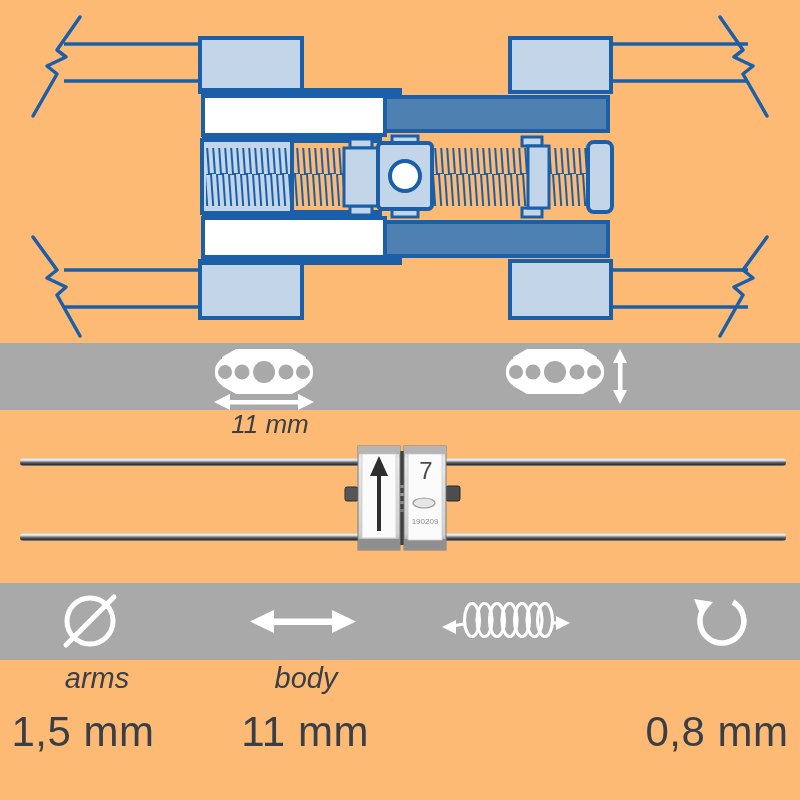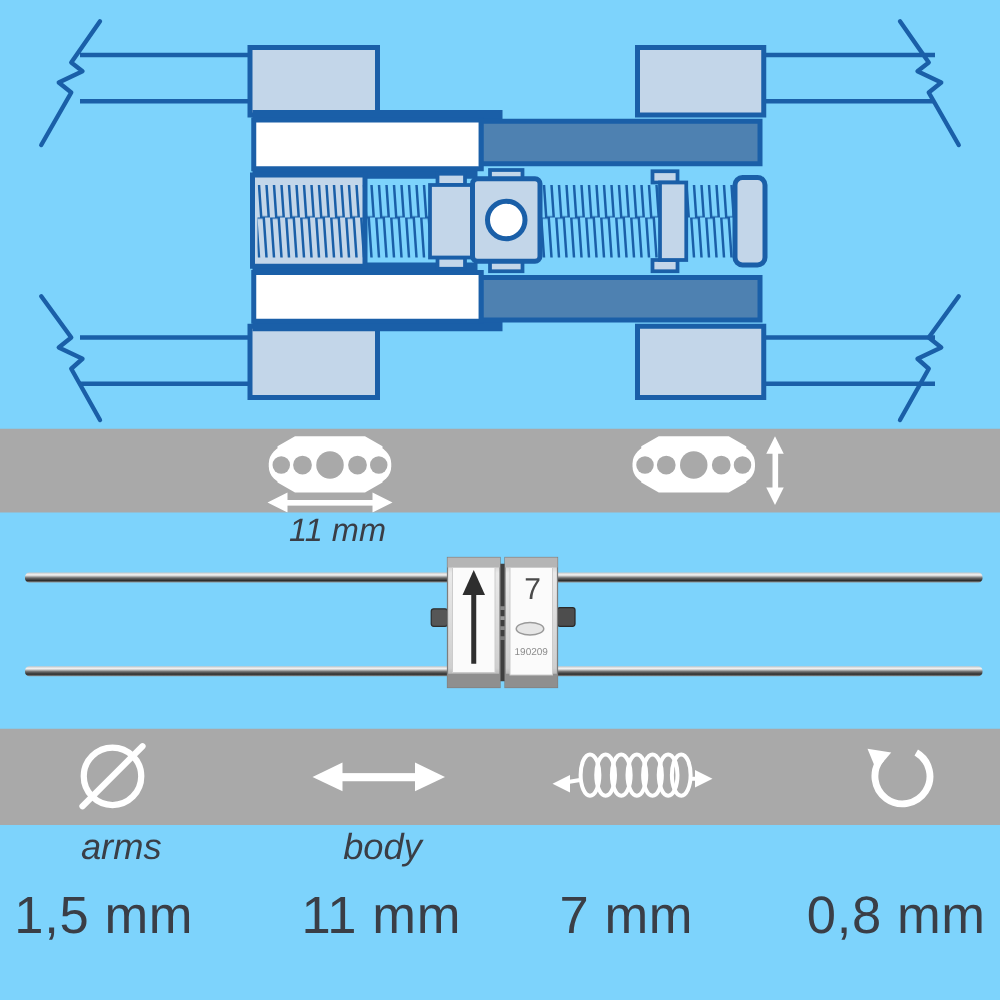--- a/index.html
+++ b/index.html
@@ -1,16 +1,16 @@
 <!DOCTYPE html>
 <html><head>
 <meta charset="utf-8">
 <style>
   html,body{margin:0;padding:0;background:#ffffff;}
-  .stage{position:relative;width:800px;height:800px;background:#7dd3fc;overflow:hidden;
+  .stage{position:relative;width:800px;height:800px;background:#fdba74;overflow:hidden;
          font-family:"Liberation Sans",sans-serif;}
   svg{display:block;}
   .abs{position:absolute;}
   .band{position:absolute;left:0;width:800px;background:#A9A9A9;}
   .dim-label{position:absolute;font-style:italic;font-weight:500;font-size:26px;
              color:#3A3E46;text-align:center;}
   .col-label{position:absolute;font-style:italic;font-weight:500;font-size:29px;
              color:#3A3E46;text-align:center;}
   .value{position:absolute;font-size:42px;font-weight:400;letter-spacing:.5px;
          color:#3A3E46;text-align:center;}
@@ -215,16 +215,15 @@
         <polygon points="694,16 713,19 701,33" fill="#ffffff"></polygon>
       </g>
     </svg>
   </div>
 
   <div class="col-label" style="top:662px;left:27px;width:140px">arms</div>
   <div class="col-label" style="top:662px;left:236px;width:140px">body</div>
 
   <div class="value" style="top:708px;left:-7px;width:180px">1,5 mm</div>
   <div class="value" style="top:708px;left:215px;width:180px">11 mm</div>
-  <div class="value" style="top:708px;left:411px;width:180px">7 mm</div>
   <div class="value" style="top:708px;left:627px;width:180px">0,8 mm</div>
 
 </div>
 
 </body></html>

